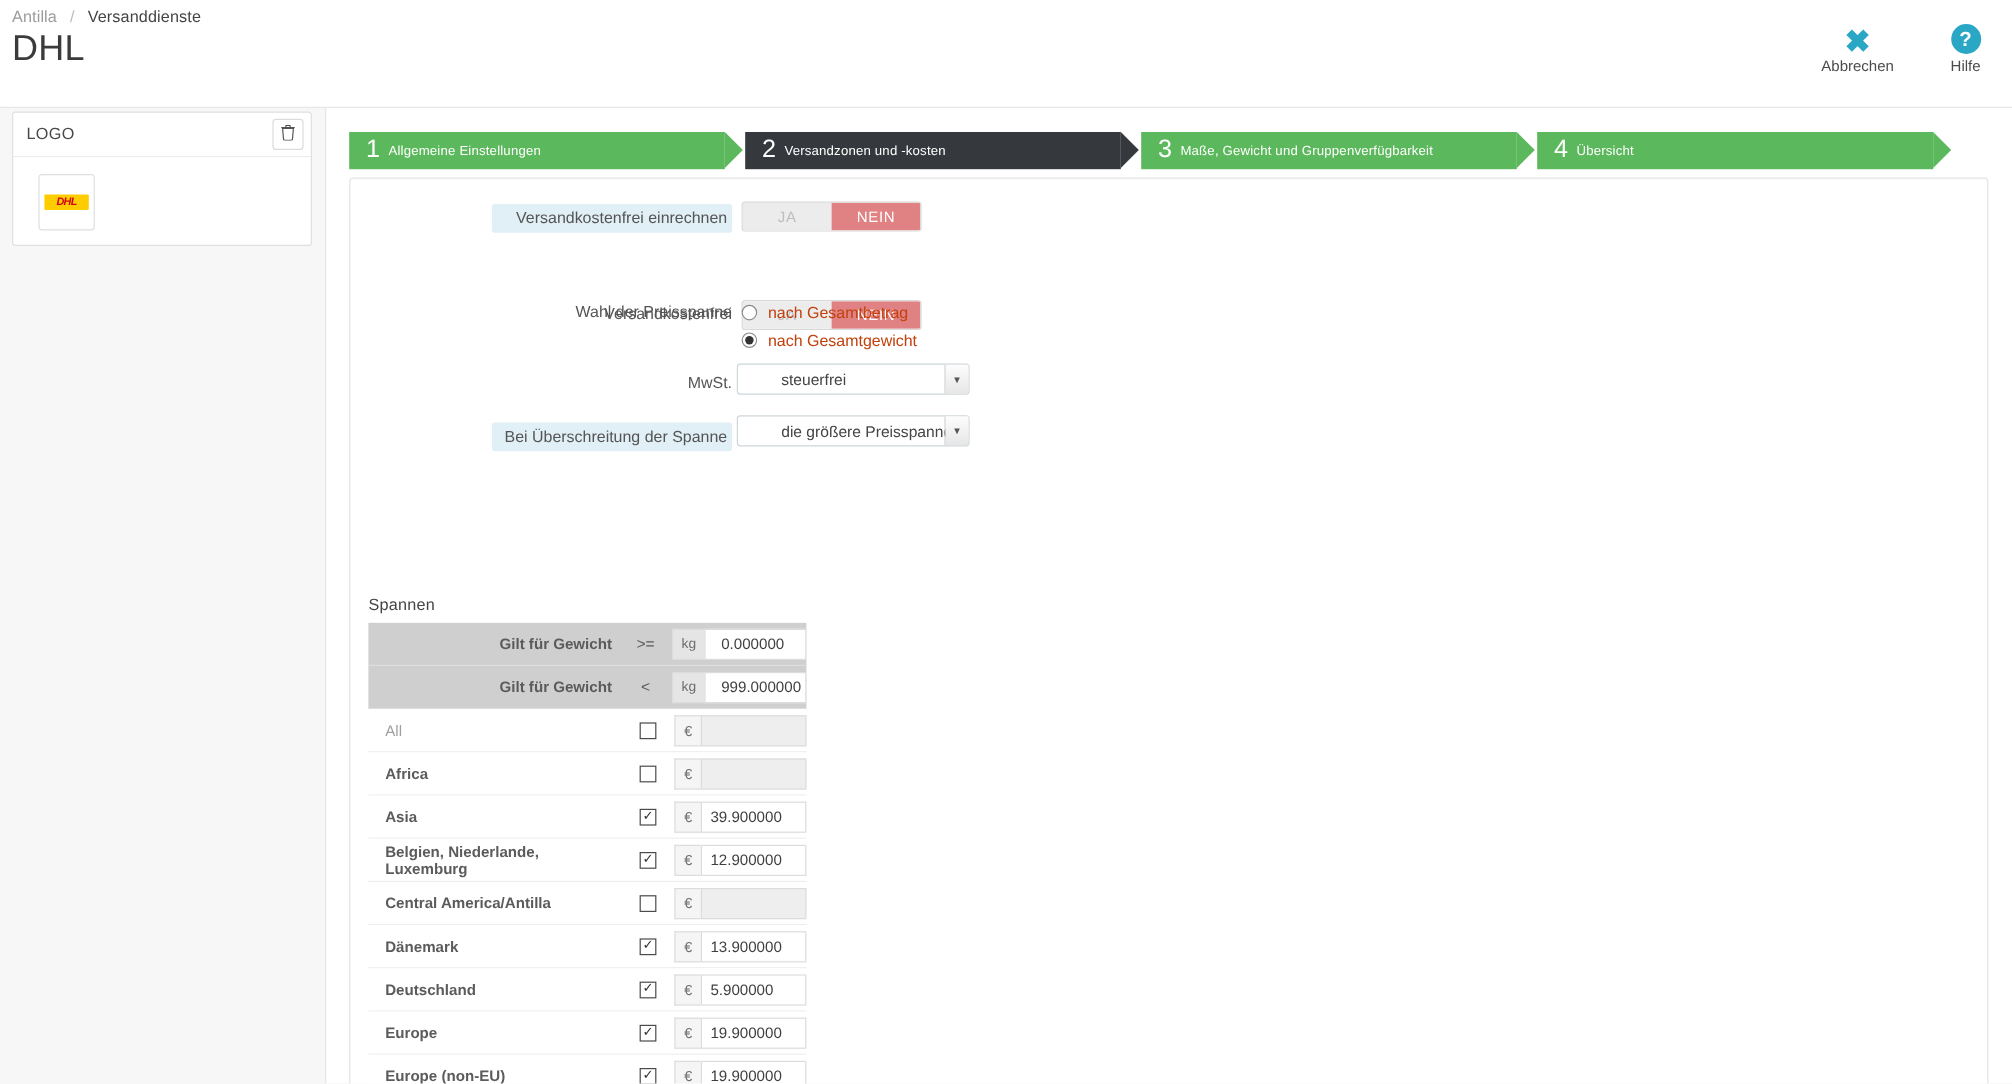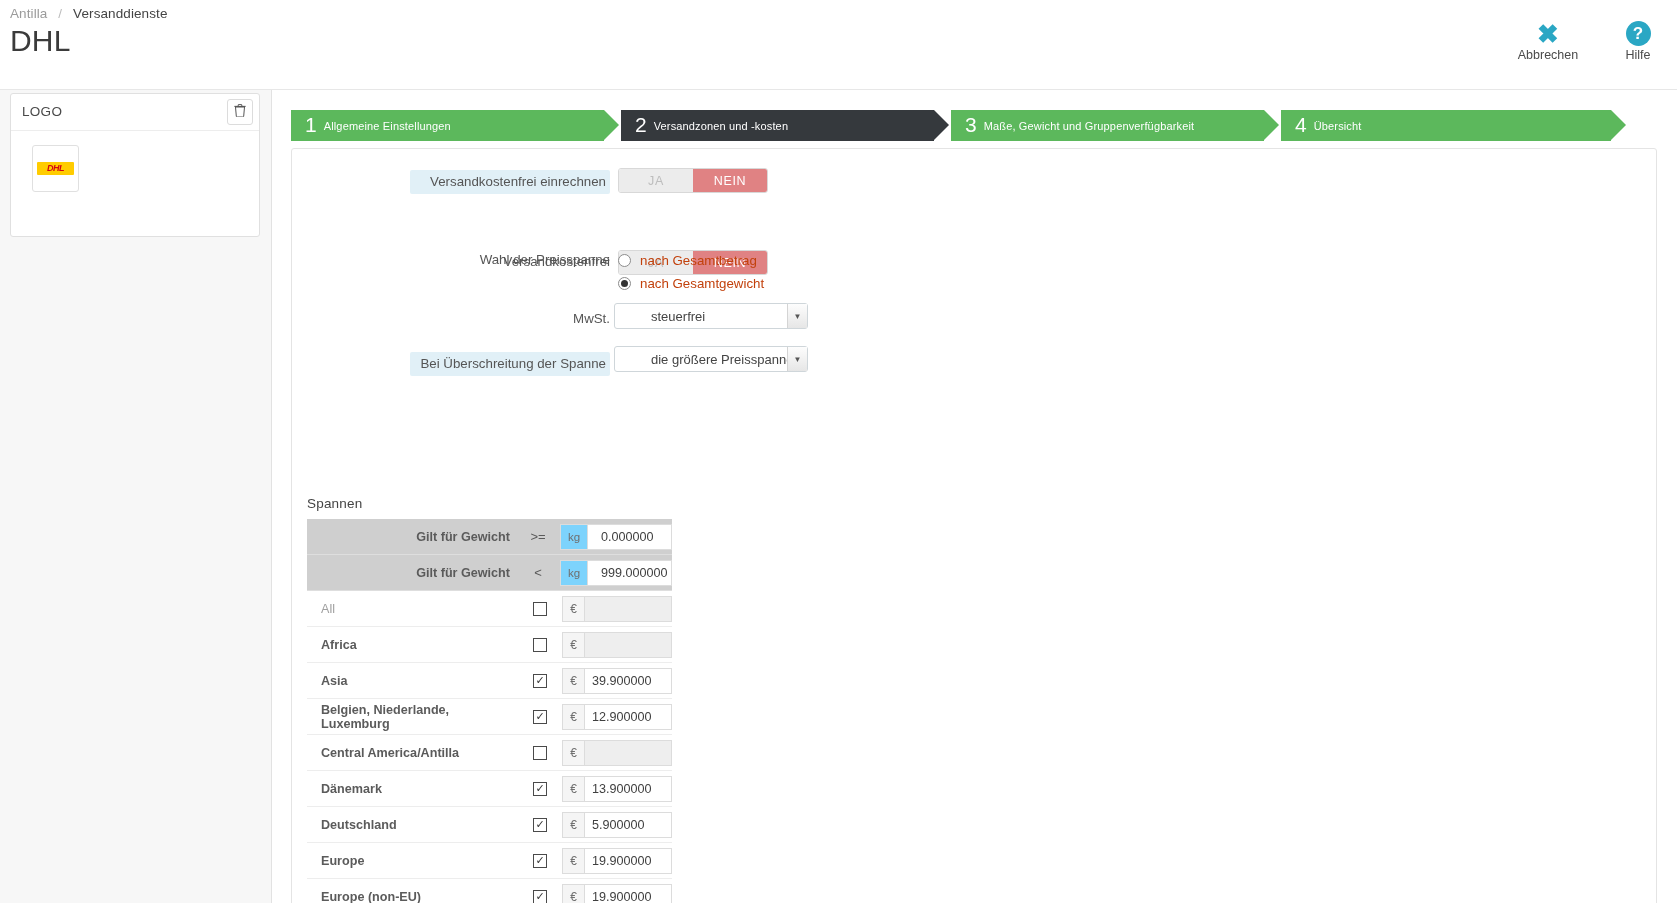--- a/index.html
+++ b/index.html
@@ -41,21 +41,21 @@
     background: #2aa7c4; color: #fff; font-size: 17px; font-weight: bold;
     line-height: 25px; text-align: center;
   }
 
   
   .sidebar {
     position: absolute; left: 0; top: 90px; width: 272px; height: 813px;
     background: #f7f7f7; border-right: 1px solid #e2e2e2;
   }
   .logo-panel {
-    position: absolute; left: 10px; top: 3px; width: 250px; height: 144px;
+    position: absolute; left: 10px; top: 3px; width: 250px; height: 112px;
     background: #ffffff; border: 1px solid #e0e0e0; border-radius: 3px;
   }
   .logo-panel-head {
     position: relative; height: 37px; border-bottom: 1px solid #ededed;
   }
   .logo-panel-title {
     position: absolute; left: 11px; top: 10px;
     font-size: 13.5px; color: #4a4a4a; letter-spacing: .3px;
   }
   .delete-btn {
@@ -178,21 +178,21 @@
   }
   .zhead-label {
     flex: 1; text-align: right; padding-right: 14px;
     font-size: 12.6px; font-weight: bold; color: #5b5b5b;
   }
   .zhead-op {
     width: 36px; text-align: center; font-size: 13px; color: #5a5a5a;
     font-weight: normal; padding-right: 8px;
   }
   .unit-box {
-    width: 27px; height: 26px; background: #7dd3fc;
+    width: 27px; height: 26px; background: #e5e5e5;
     border: 1px solid #dcdcdc; border-right: none;
     display: flex; align-items: center; justify-content: center;
     font-size: 11.5px; color: #6f6f6f;
   }
   .num-input {
     width: 85px; height: 26px; background: #fff;
     border: 1px solid #dcdcdc;
     display: flex; align-items: center; padding-left: 13px;
     font-size: 12.6px; color: #3f3f3f;
   }

